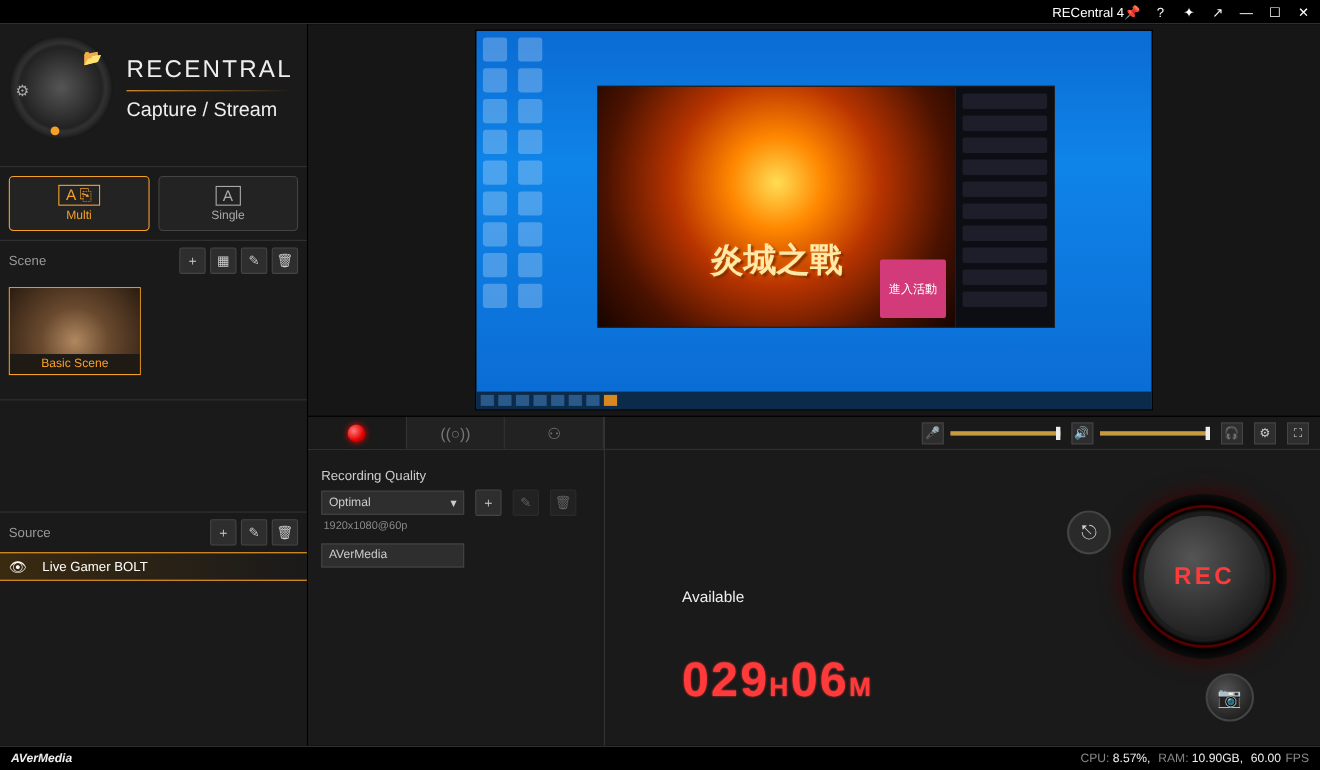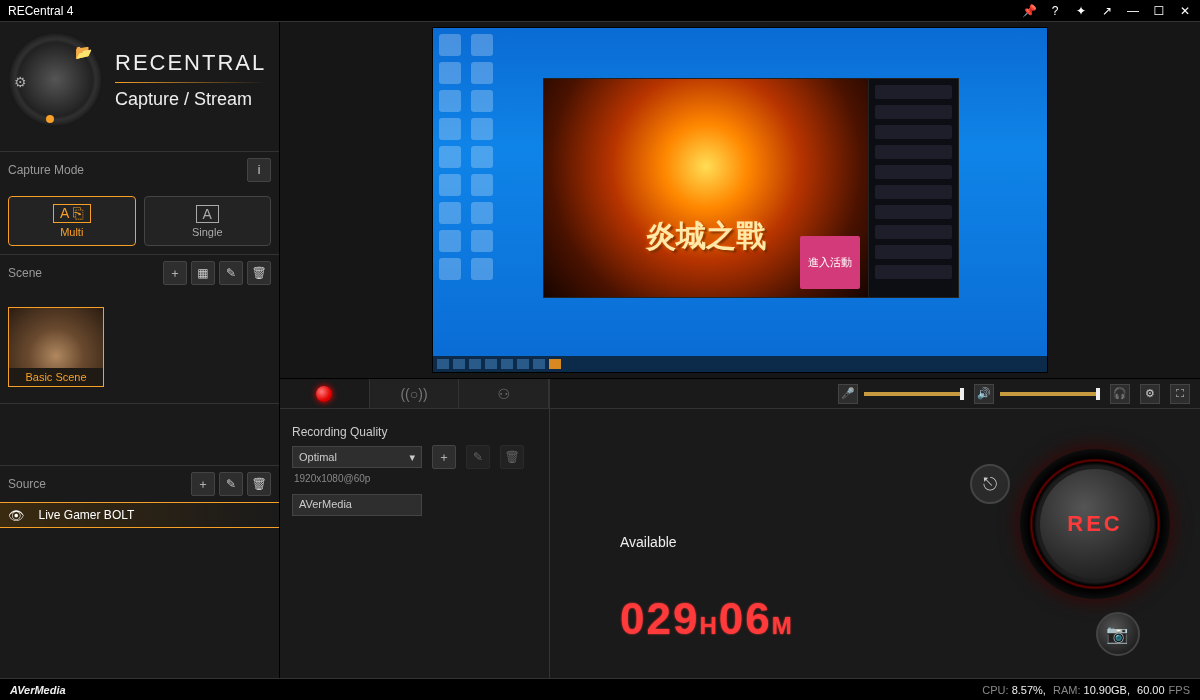--- a/index.html
+++ b/index.html
@@ -1,20 +1,20 @@
 <!DOCTYPE html>
 <html><head>
 <meta charset="utf-8">
 <style>
 * { margin: 0; padding: 0; box-sizing: border-box; font-family: "Segoe UI", Arial, sans-serif; }
 body { background: #1a1a1a; color: #ccc; width: 1200px; height: 700px; overflow: hidden; position: relative; }
 
 
 .titlebar { height: 22px; background: #000; color: #fff; display: flex; align-items: center; padding: 0 8px; font-size: 12px; border-bottom: 1px solid #333; }
-.titlebar .title { flex: 1; }
+.titlebar .title { flex: 1; text-align: right; }
 .titlebar .winbtns { display: flex; gap: 12px; }
 .titlebar .winbtns span { cursor: pointer; font-size: 12px; width: 14px; text-align: center; }
 
 
 .main { display: flex; height: 656px; }
 .sidebar { width: 280px; background: #1a1a1a; border-right: 1px solid #000; display: flex; flex-direction: column; }
 .content { flex: 1; background: #000; display: flex; flex-direction: column; }
 
 
 .logo-area { height: 130px; padding: 10px 8px 8px 8px; border-bottom: 1px solid #333; }
@@ -32,23 +32,23 @@
 .section-head .spacer { flex: 1; }
 .icon-btn { width: 24px; height: 24px; background: #2e2e2e; border: 1px solid #444; display: flex; align-items: center; justify-content: center; margin-left: 4px; font-size: 12px; color: #ccc; cursor: pointer; border-radius: 2px; }
 
 
 .capture-modes { display: flex; gap: 8px; padding: 8px; border-bottom: 1px solid #333; }
 .mode-btn { flex: 1; height: 50px; border: 1px solid #444; border-radius: 4px; background: #232323; display: flex; flex-direction: column; align-items: center; justify-content: center; color: #aaa; font-size: 11px; cursor: pointer; }
 .mode-btn.active { border: 1px solid #f7a028; color: #f7a028; }
 .mode-btn .mode-icon { font-size: 14px; border: 1px solid currentColor; padding: 0 6px; margin-bottom: 3px; }
 
 
-.scene-area { padding: 0 0 0 0; border-bottom: 1px solid #333; }
+.scene-area { padding: 0 0 16px 0; border-bottom: 1px solid #333; }
 .scene-head { padding-top: 6px; }
-.scene-thumb { width: 96px; margin: 16px 8px; border: 1px solid #f7a028; }
+.scene-thumb { width: 120px; margin: 6px 8px; border: 1px solid #f7a028; }
 .scene-thumb .img { height: 60px; background: radial-gradient(circle at 50% 80%, #b08860 0%, #6a4a2f 40%, #2b1c10 100%); }
 .scene-thumb .cap { text-align: center; font-size: 11px; color: #f7a028; padding: 3px 0; background: #1f1a14; }
 
 
 .flexgap { flex: 1; }
 
 
 .source-area { border-top: 1px solid #333; }
 .source-row { display: flex; align-items: center; height: 26px; background: linear-gradient(to right, #3a2a10, #1a1a1a); border-top: 1px solid #f7a028; border-bottom: 1px solid #f7a028; padding: 0 8px; gap: 14px; font-size: 12px; color: #fff; }
 .source-row .eye { font-size: 13px; }
@@ -137,25 +137,20 @@
         <div>
           <div class="brand">RECENTRAL</div>
           <div class="brand">
               <div class="divider"></div>
             </div>
           <div class="mode-label">Capture / Stream</div>
         </div>
       </div>
     </div>
 
-    <div class="section-head">
-      <span>Capture Mode</span>
-      <span class="spacer"></span>
-      <span class="icon-btn">i</span>
-    </div>
     <div class="capture-modes">
       <div class="mode-btn active">
         <span class="mode-icon">A ⎘</span>
         <span>Multi</span>
       </div>
       <div class="mode-btn">
         <span class="mode-icon">A</span>
         <span>Single</span>
       </div>
     </div>

